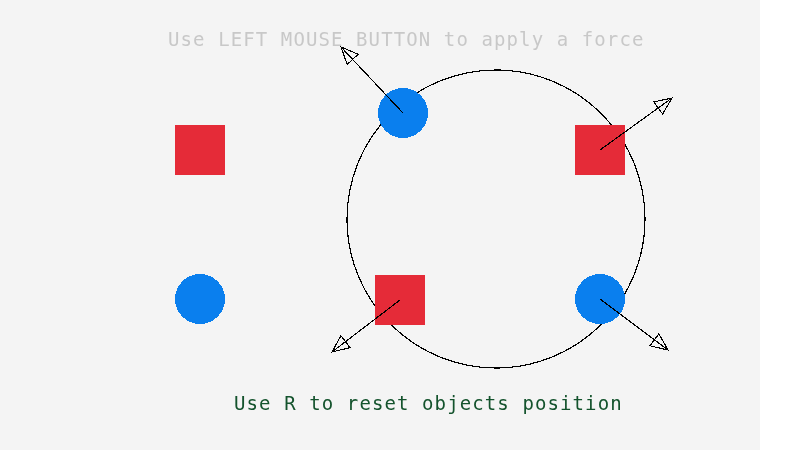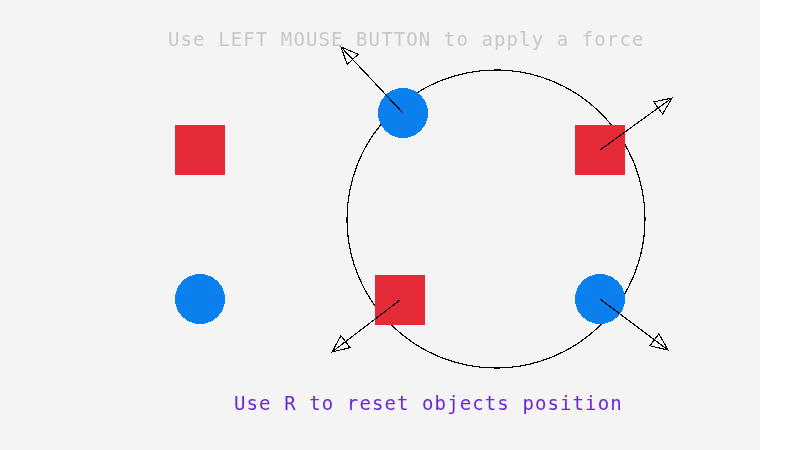--- a/index.html
+++ b/index.html
@@ -80,15 +80,15 @@
         </g>
         <g>
           <line x1="600" y1="299" x2="668" y2="350" stroke="#000000" stroke-width="1.1"></line>
           <polygon points="668,350 649.9,345.8 658.9,333.8" fill="none" stroke="#000000" stroke-width="1.1"></polygon>
         </g>
       </g>
   </svg>
 
   <div class="hint" id="hint-top" style="color: rgb(200, 200, 200);">Use LEFT MOUSE BUTTON to apply a force</div>
 
-  <div class="hint" id="hint-bottom" style="color: #6d28d9;">Use R to reset objects position</div>
+  <div class="hint" id="hint-bottom" style="color: #14532d;">Use R to reset objects position</div>
 
 </div>
 
 </body></html>

